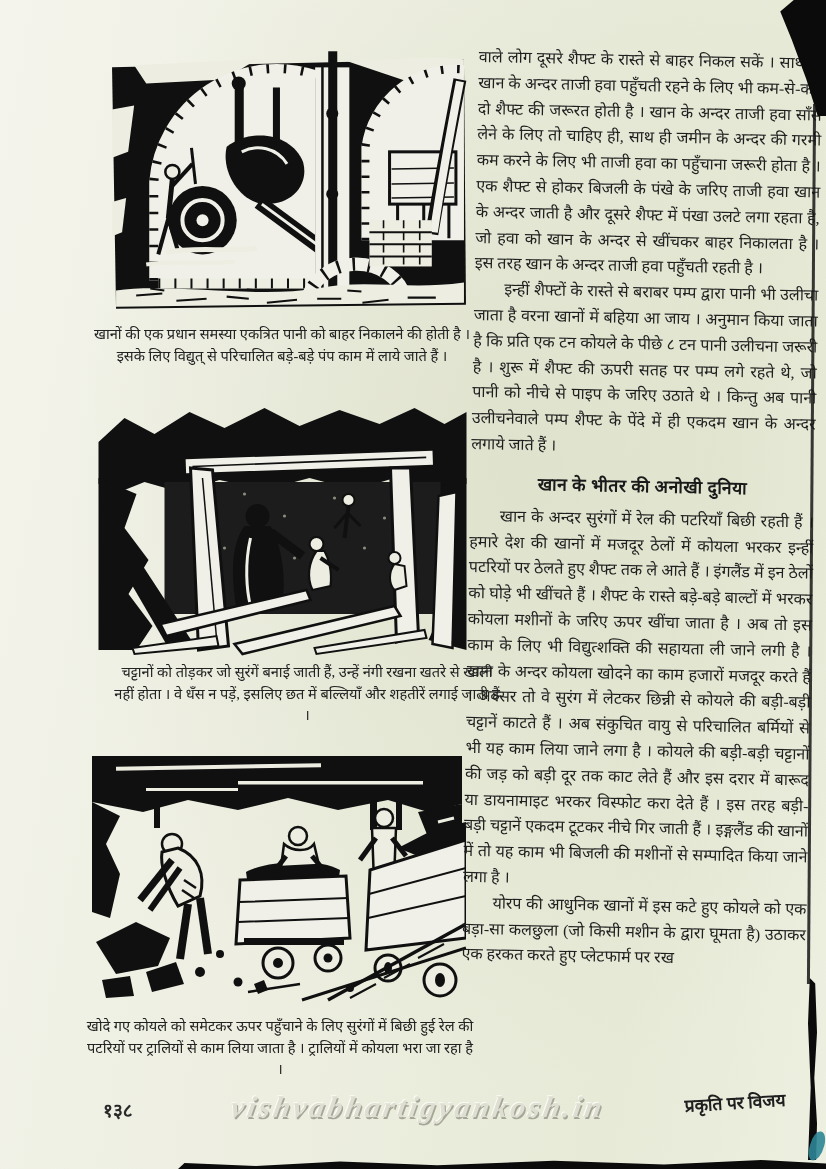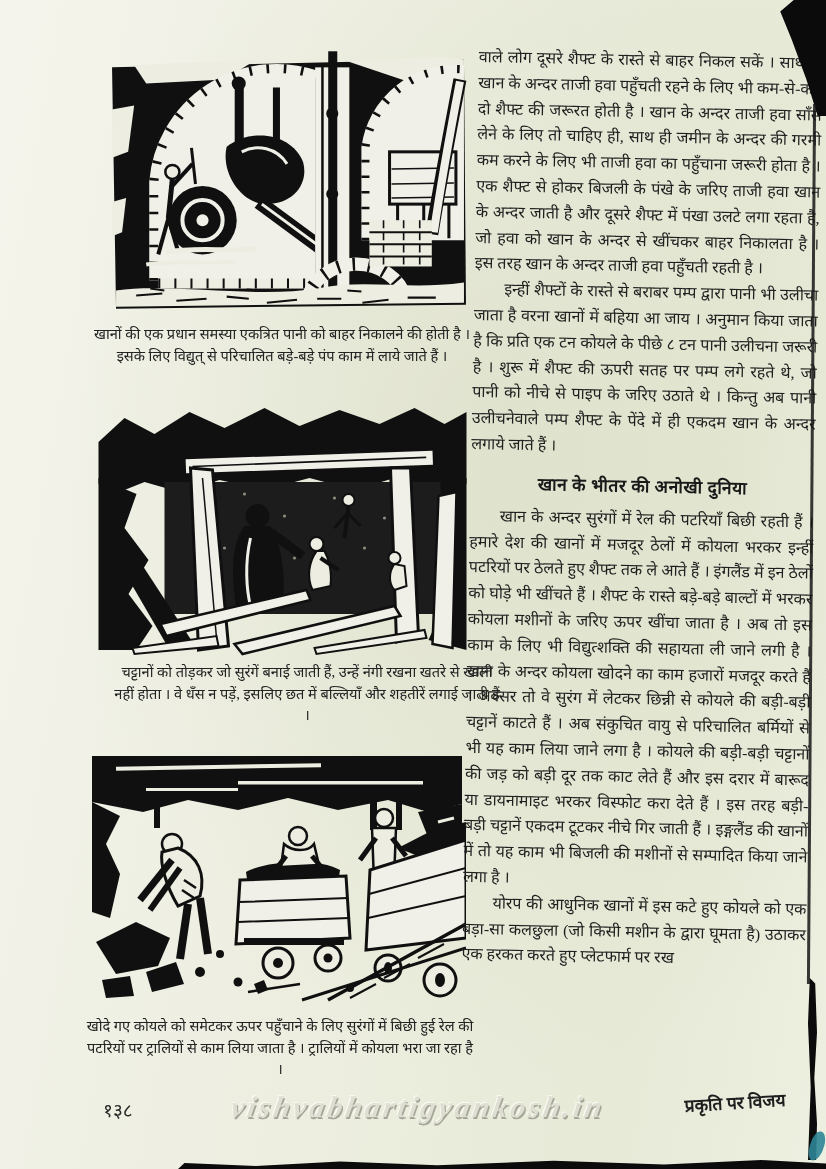--- a/index.html
+++ b/index.html
@@ -30,21 +30,21 @@
   #bodycol p{
     margin:0;text-align:justify;font-size:16px;line-height:25.8px;color:#1f1f1f;
   }
   #bodycol p.indent{text-indent:30px;}
   #bodycol h2{
     margin:13px 0 9px;text-align:center;font-size:17.5px;font-weight:700;color:#1a1a1a;
     letter-spacing:.5px;
   }
   
   #page-number{
-    position:absolute;left:103px;top:1097px;font-size:19px;font-weight:400;color:#2a2a2a;
+    position:absolute;left:103px;top:1097px;font-size:19px;font-weight:700;color:#2a2a2a;
   }
   #watermark{
     position:absolute;left:178px;top:1090px;width:480px;text-align:center;
     font-size:30px;font-style:italic;font-weight:600;letter-spacing:3px;
     color:#dedfd2;text-shadow:1.5px 1.5px 0 #a6a698,-1px -1px 0 #fbfbf4;
     transform:skewX(-10deg);
   }
   #running-title{
     position:absolute;left:650px;top:1090px;width:170px;text-align:center;
     font-size:17.5px;font-weight:700;color:#1f1f1f;transform:rotate(-3.5deg);

